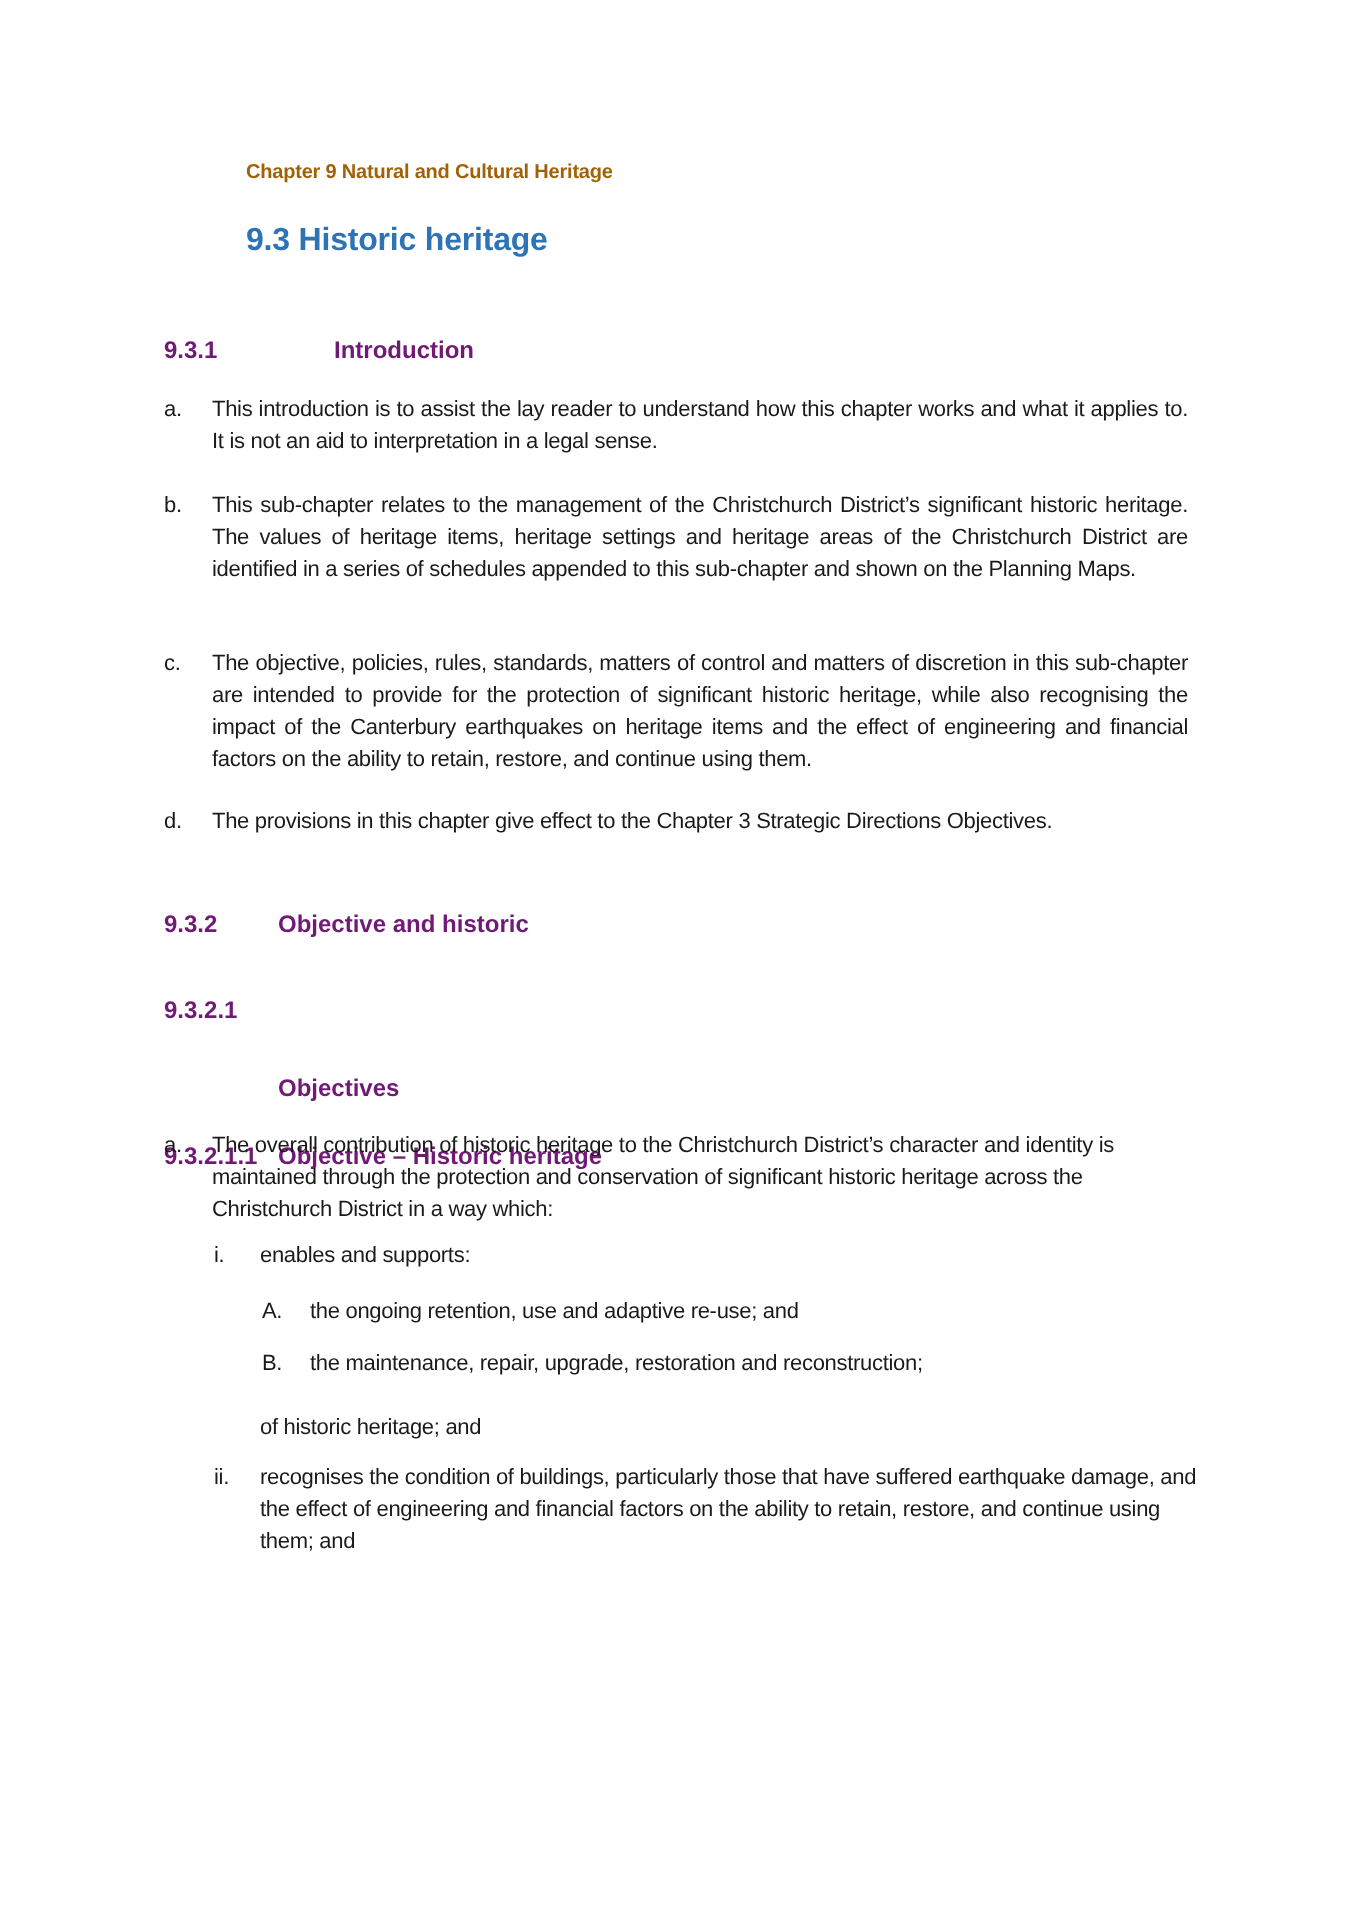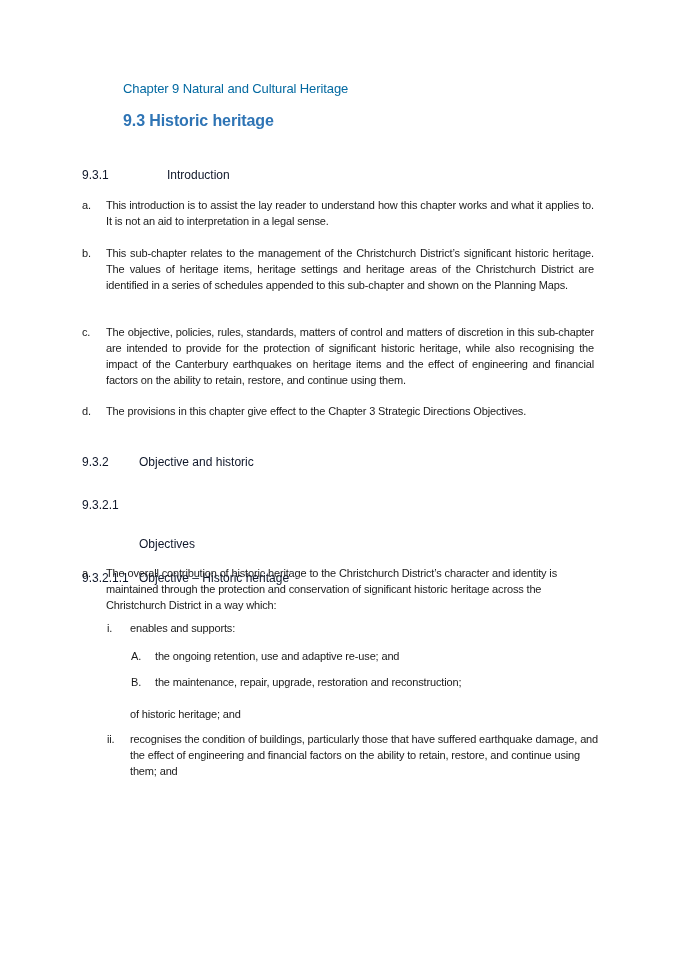--- a/index.html
+++ b/index.html
@@ -15,39 +15,39 @@
       position: relative;
     }
     .page {
       position: absolute;
       left: 0; top: 0;
       width: 675px; height: 955px;
     }
     .chapter-title {
       position: absolute;
       left: 123px; top: 81px;
-      font-size: 13px;
-      font-weight: normal;
-      color: #0369a1;
+      font-size: 10px;
+      font-weight: bold;
+      color: #a16207;
       letter-spacing: -0.1px;
     }
     .section-title {
       position: absolute;
       left: 123px; top: 112px;
       font-size: 16px;
       font-weight: bold;
       color: #2e74b5;
       letter-spacing: -0.1px;
     }
     .heading {
       position: absolute;
       left: 82px;
       font-size: 12px;
-      font-weight: normal;
-      color: #0f172a;
+      font-weight: bold;
+      color: #701a75;
       white-space: nowrap;
     }
     .heading .num { display: inline-block; }
     .heading .txt { position: absolute; top: 0; }
     .para {
       position: absolute;
       font-size: 11px;
       line-height: 16px;
       color: #1a1a1a;
       letter-spacing: -0.15px;

